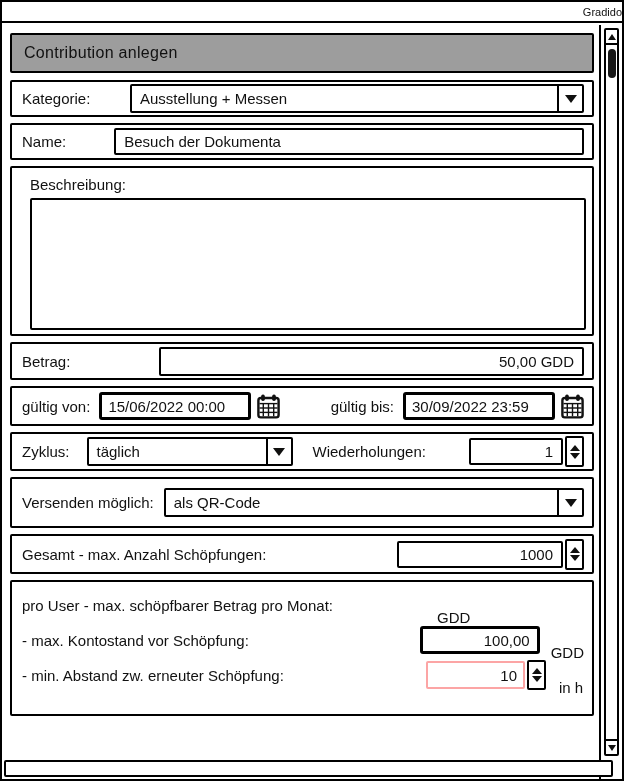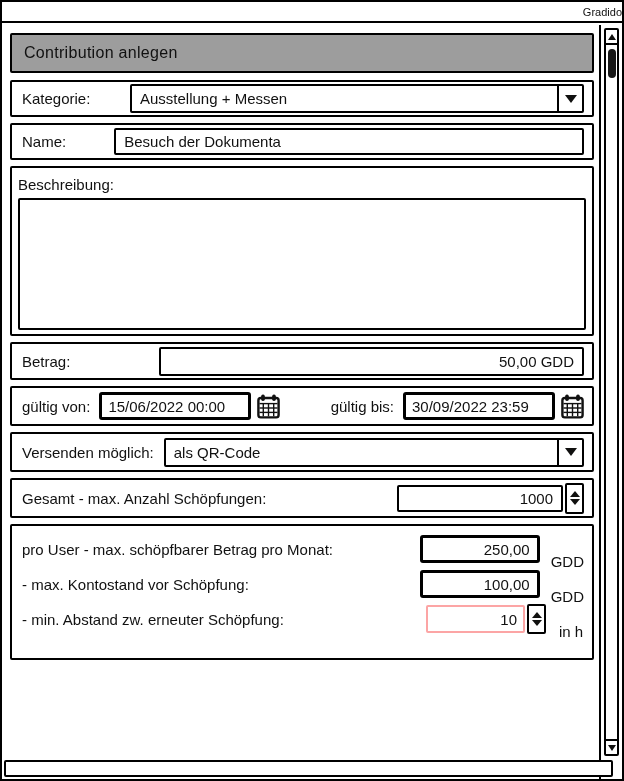--- a/index.html
+++ b/index.html
@@ -27,38 +27,38 @@
   .right { text-align:right; }
 
   .date-input { border:3px solid #000; border-radius:3px; height:28px; width:152px; padding:0 6px; background:#fff; }
   .cal { margin-left:6px; flex:none; display:flex; align-items:center; }
 
   .spin { display:flex; align-items:center; }
   .spin-btn { width:19px; height:31px; border:2px solid #000; border-radius:2px; margin-left:2px; display:flex; flex-direction:column; align-items:center; justify-content:center; gap:2px; background:#fff; cursor:pointer; }
   .tri-up-s { width:0; height:0; border-left:5px solid transparent; border-right:5px solid transparent; border-bottom:6px solid #10100f; }
   .tri-down-s { width:0; height:0; border-left:5px solid transparent; border-right:5px solid transparent; border-top:6px solid #10100f; }
 
-  .beschreibung-box { display:block; height:170px; padding:6px 6px 0 6px; }
+  .beschreibung-box { display:block; height:170px; padding:6px 6px 0 18px; }
   .beschreibung-box .lbl { display:block; margin:2px 0 5px 0; }
   .beschreibung-box textarea { width:100%; height:132px; border:2px solid #000; border-radius:2px; resize:none; padding:6px; background:#fff; }
 
   .betrag-row { height:38px;gap:47px; }
   .betrag-row .text-input { flex:1; margin-left:42px; height:29px; }
 
   .gueltig-row { height:40px; }
   .gueltig-row .lbl2 { margin-left:auto; }
   .gueltig-row .date-input { margin-left:9px; }
 
   .zyklus-row { height:39px; }
   .zyklus-row .combo { width:206px; margin-left:17px; }
   .zyklus-row .lbl2 { margin-left:20px; }
   .zyklus-row .spin { margin-left:auto; }
   .zyklus-row .spin input { width:94px; }
 
-  .versenden-row { height:40px; }
+  .versenden-row { height:51px; }
   .versenden-row .combo { flex:1; margin-left:10px; }
 
   .gesamt-row { height:40px; }
   .gesamt-row .spin { margin-left:auto; }
   .gesamt-row .spin input { width:166px; }
 
   .prouser-box { display:block; height:136px; padding:9px 8px 0 10px; }
   .pu-row { display:flex; align-items:center; height:28px; margin-bottom:7px; }
   .pu-lbl { width:404px; text-align:left; padding-right:13px; white-space:nowrap; }
   .pu-ctl { width:122px; display:flex; align-items:center; }
@@ -153,20 +153,37 @@
             <line x1="2.5" y1="14" x2="20.5" y2="14"></line>
             <line x1="2.5" y1="18.4" x2="20.5" y2="18.4"></line>
             <line x1="6.3" y1="9.6" x2="6.3" y2="22.3"></line>
             <line x1="11.5" y1="9.6" x2="11.5" y2="22.3"></line>
             <line x1="16.7" y1="9.6" x2="16.7" y2="22.3"></line>
           </g>
         </svg>
       </span>
     </div>
 
+    <div class="row zyklus-row">
+      <span class="lbl">Zyklus:</span>
+      <div class="combo">
+        <div class="combo-text">täglich</div>
+        <div class="combo-btn">
+          <span class="tri-down"></span>
+        </div>
+      </div>
+      <span class="lbl lbl2">Wiederholungen:</span>
+      <div class="spin">
+        <input class="text-input right" type="text" value="1" style="">
+        <div class="spin-btn">
+          <span class="tri-up-s"></span>
+          <span class="tri-down-s"></span>
+        </div>
+      </div>
+    </div>
 
     <div class="row versenden-row">
       <span class="lbl">Versenden möglich:</span>
       <div class="combo">
         <div class="combo-text">als QR-Code</div>
         <div class="combo-btn">
           <span class="tri-down"></span>
         </div>
       </div>
     </div>
@@ -178,23 +195,20 @@
         <div class="spin-btn">
           <span class="tri-up-s"></span>
           <span class="tri-down-s"></span>
         </div>
       </div>
     </div>
 
     <div class="row prouser-box">
       <div class="pu-row">
         <span class="pu-lbl">pro User - max. schöpfbarer Betrag pro Monat:</span>
-        <span class="pu-ctl">
-          <input class="pu-input right" type="text" value="250,00" style="">
-        </span>
         <span class="pu-unit">GDD</span>
       </div>
       <div class="pu-row">
         <span class="pu-lbl">- max. Kontostand vor Schöpfung:</span>
         <span class="pu-ctl">
           <input class="pu-input right" type="text" value="100,00" style="">
         </span>
         <span class="pu-unit">GDD</span>
       </div>
       <div class="pu-row">

